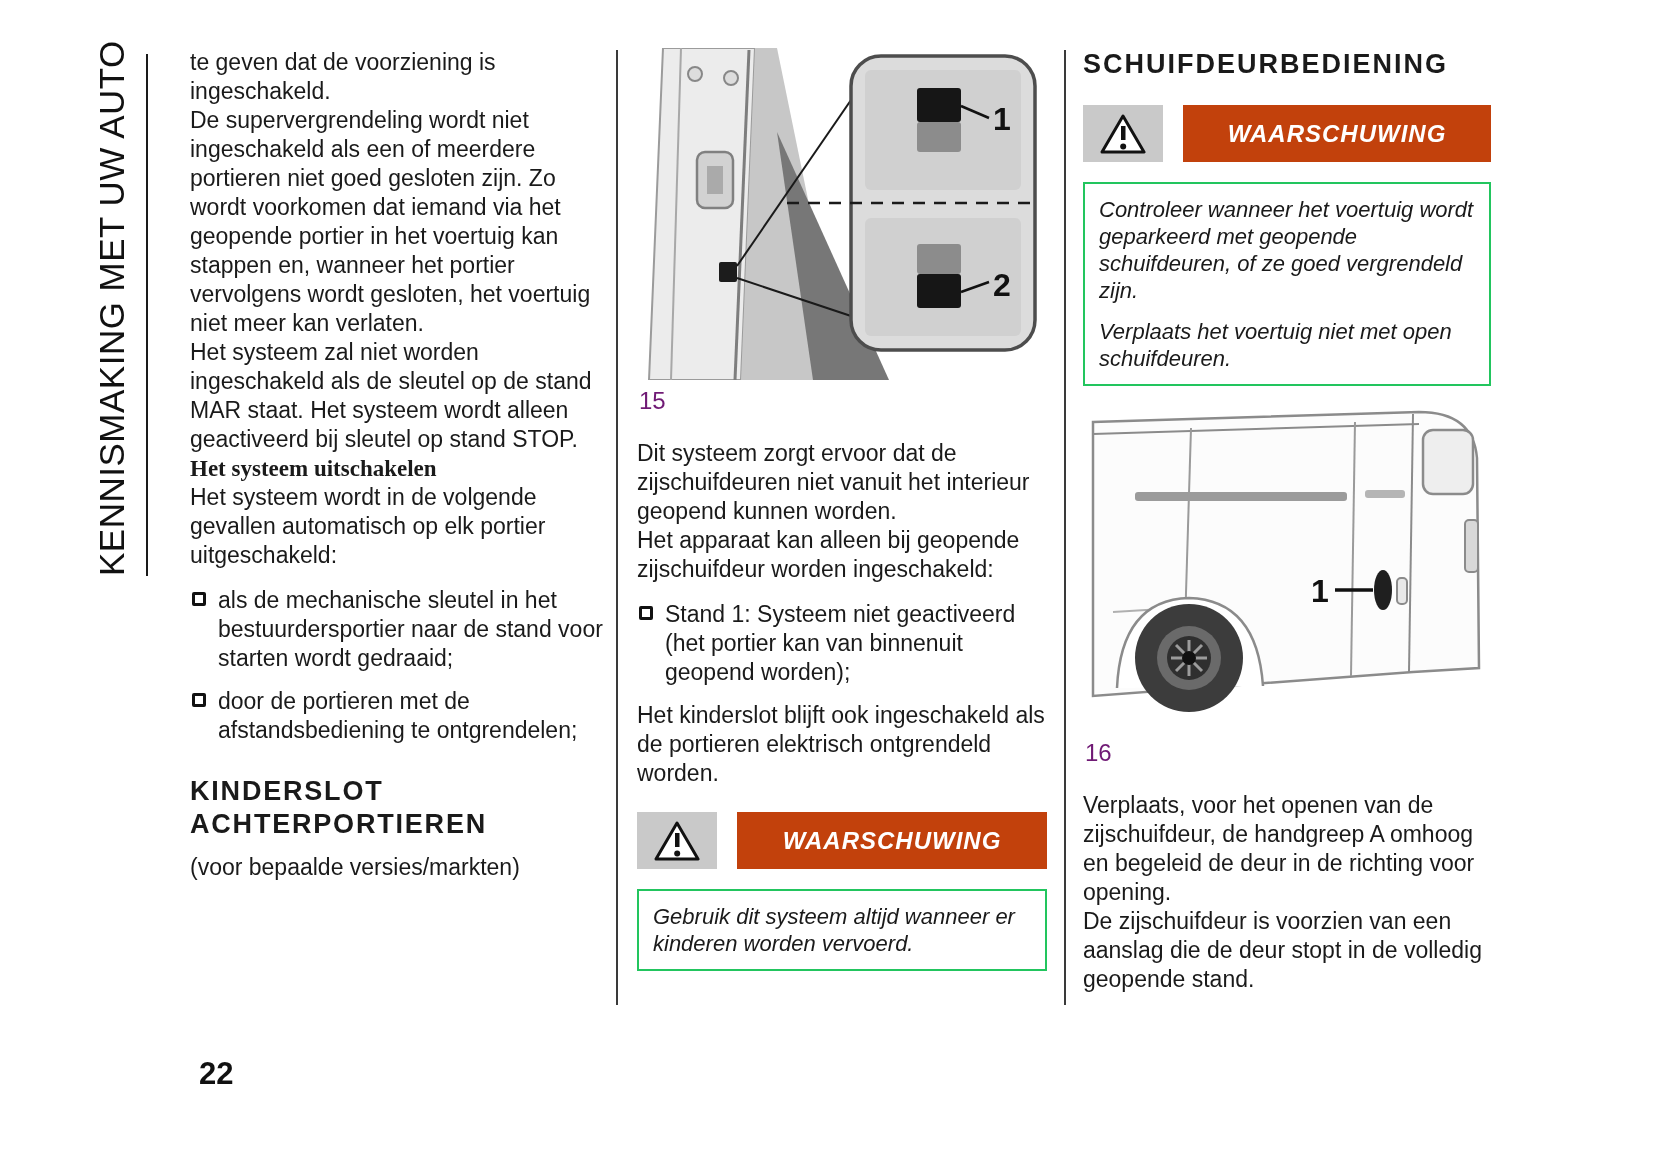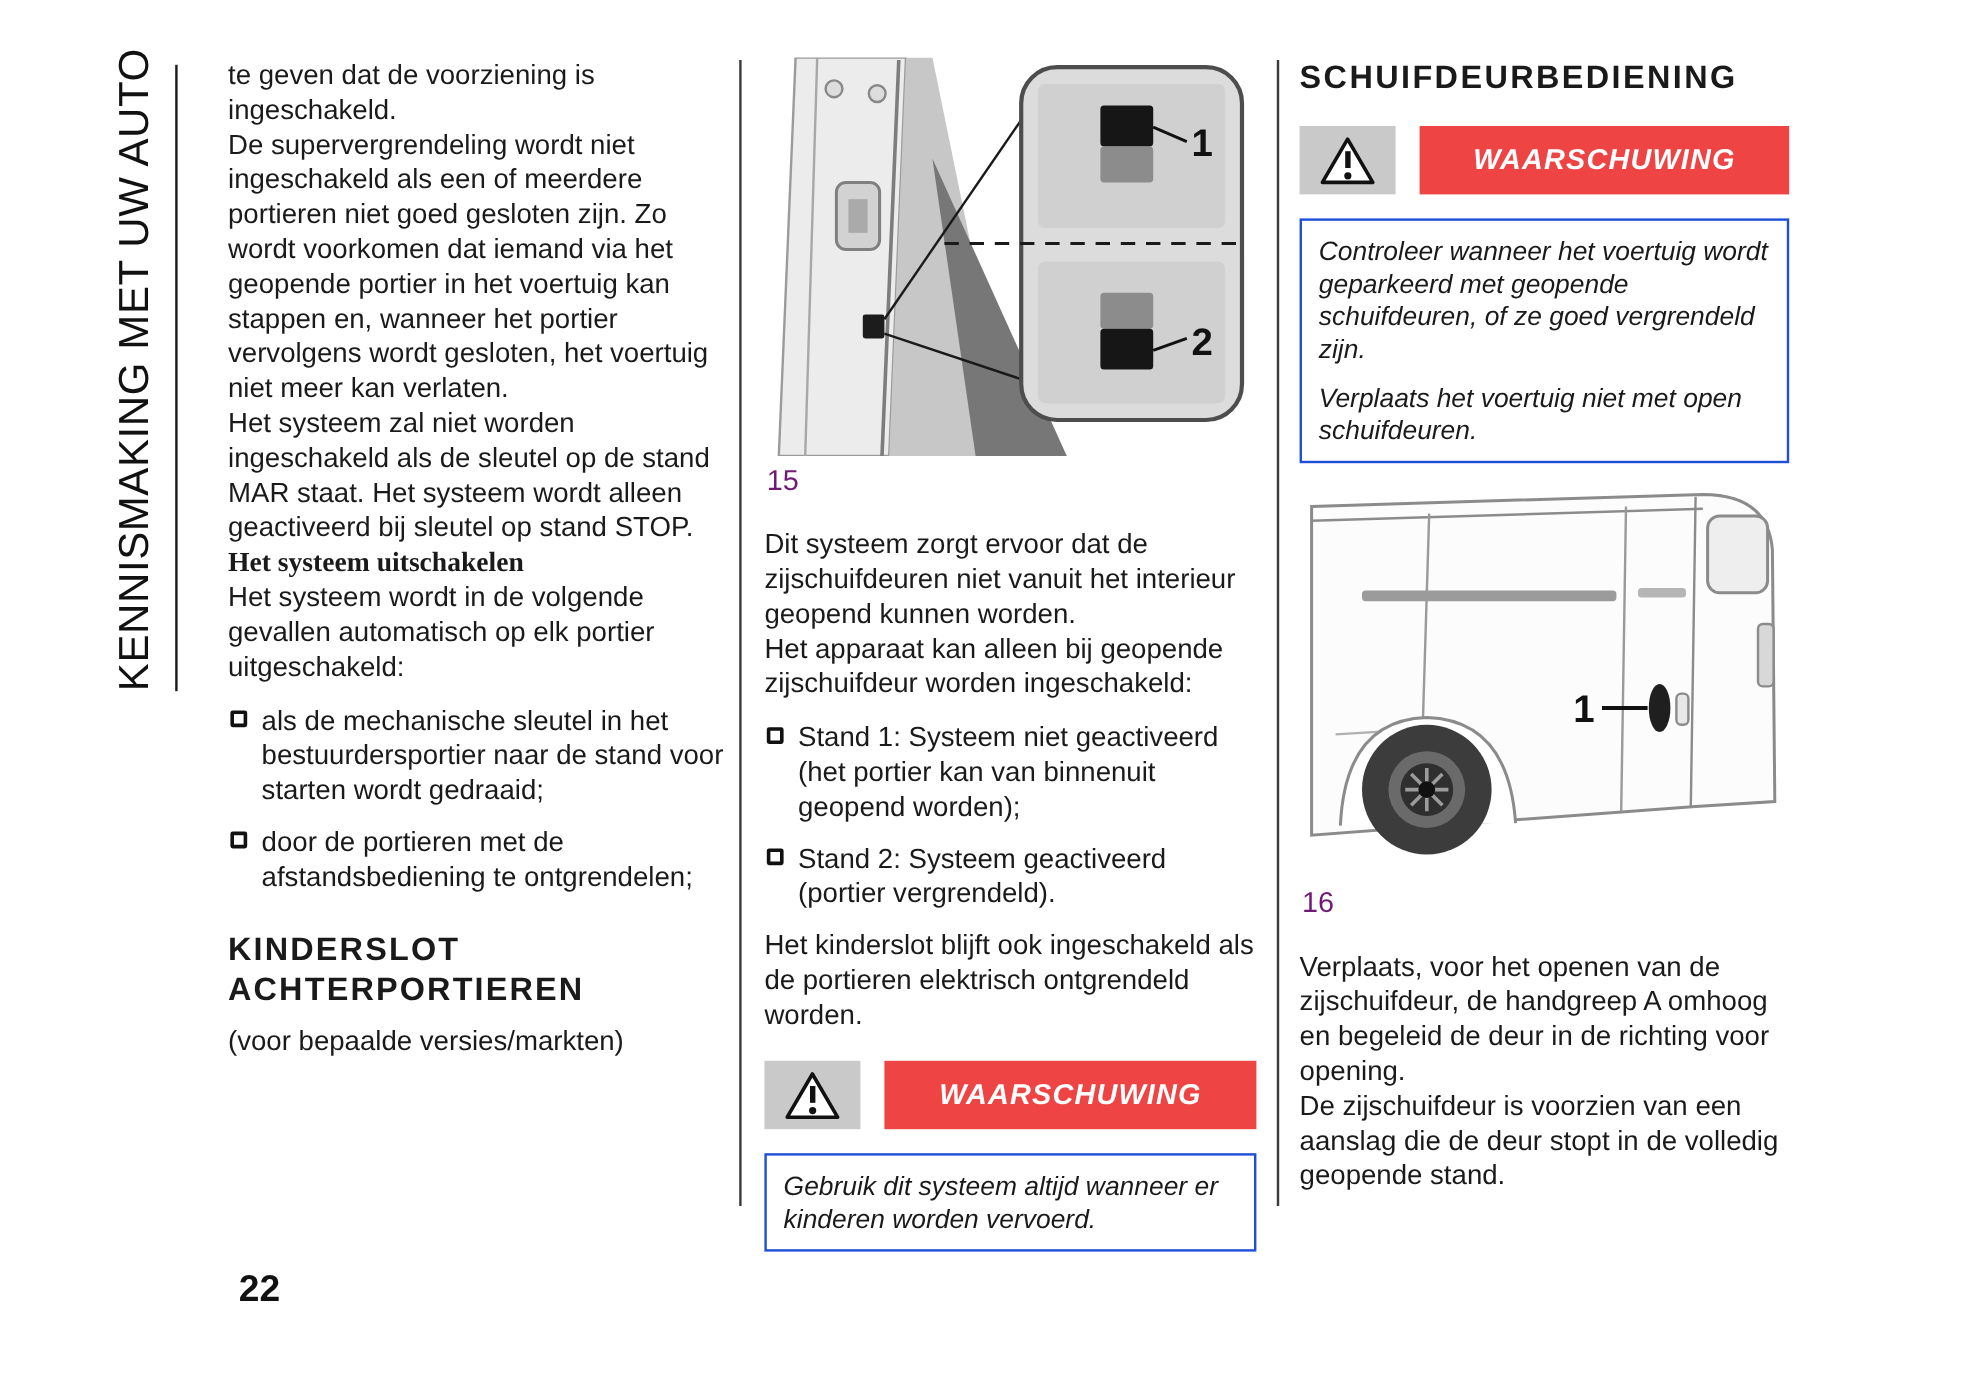--- a/index.html
+++ b/index.html
@@ -32,24 +32,24 @@
   .h-sec { font-weight:bold; font-size:27px; line-height:33px; letter-spacing:1.8px; margin-top:30px; white-space:pre-line; }
   .h-top { font-weight:bold; font-size:27px; line-height:33px; letter-spacing:2px; }
   .subnote { margin-top:12px; }
   .fig { display:block; background:#fff; }
   .figcap { font-size:24px; color:#701a75; margin:6px 0 0 2px; }
   .mt24 { margin-top:24px; }
   .mt14 { margin-top:14px; }
   .warnbar { display:flex; height:57px; margin-top:24px; }
   .warnbar .wicon { width:80px; background:#c9c9c9; display:flex; align-items:center; justify-content:center; }
   .warnbar .wtext {
-    flex:1; background:#ef4444; color:#fff; font-weight:bold; font-style:italic;
+    flex:1; background:#c2410c; color:#fff; font-weight:bold; font-style:italic;
     font-size:24px; letter-spacing:1px; display:flex; align-items:center; justify-content:center;margin-left:20px;
   }
-  .notebox { border:2px solid #1d4ed8; padding:12px 14px; font-style:italic; font-size:22px; line-height:27px; margin-top:20px; }
+  .notebox { border:2px solid #22c55e; padding:12px 14px; font-style:italic; font-size:22px; line-height:27px; margin-top:20px; }
   .notebox p + p { margin-top:14px; }
   .pageno { position:absolute; left:199px; top:1056px; font-size:31px; font-weight:bold; color:#111; }
 </style>
 </head>
 <body>
 
 <div class="page">
 
   <div class="vtitle-wrap">
     <div class="vtitle">KENNISMAKING MET UW AUTO</div>
@@ -118,24 +118,20 @@
       <text x="356" y="248" font-size="32" font-weight="bold" fill="#111111" font-family="Liberation Sans, sans-serif">2</text>
     </svg>
     <div class="figcap">15</div>
 
     <p class="para mt24">Dit systeem zorgt ervoor dat de zijschuifdeuren niet vanuit het interieur geopend kunnen worden.</p>
     <p class="para">Het apparaat kan alleen bij geopende zijschuifdeur worden ingeschakeld:</p>
     <div class="bullets">
       <div class="bullet">
         <span class="sq"></span>
         <span class="bt">Stand 1: Systeem niet geactiveerd (het portier kan van binnenuit geopend worden);</span>
-      </div>
-      <div class="bullet">
-        <span class="sq"></span>
-        <span class="bt">Stand 2: Systeem geactiveerd (portier vergrendeld).</span>
       </div>
     </div>
     <p class="para">Het kinderslot blijft ook ingeschakeld als de portieren elektrisch ontgrendeld worden.</p>
 
     <div class="warnbar">
       <div class="wicon">
         <svg width="46" height="42" viewBox="0 0 46 42">
           <polygon points="23,3 44,39 2,39" fill="#ffffff" stroke="#111111" stroke-width="3" stroke-linejoin="round"></polygon>
           <rect x="21" y="13" width="4.5" height="14" fill="#111111"></rect>
           <circle cx="23.2" cy="33.5" r="3" fill="#111111"></circle>

